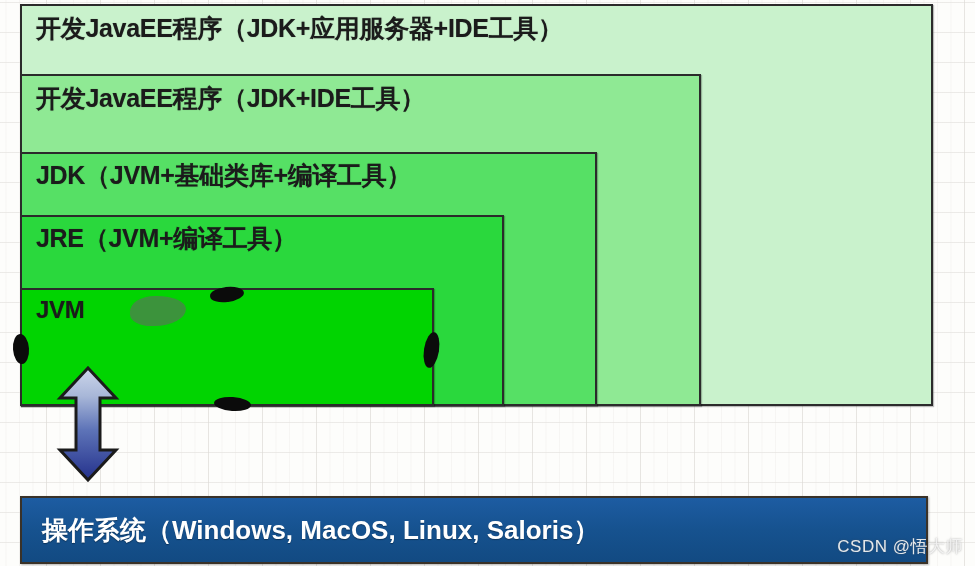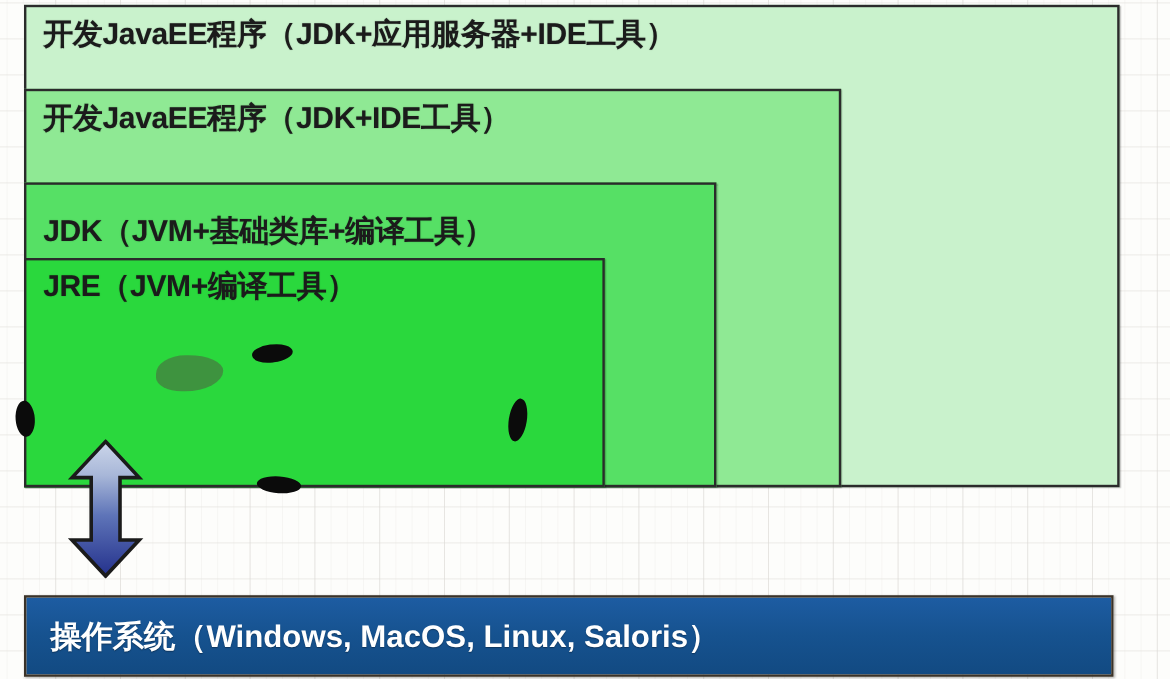--- a/index.html
+++ b/index.html
@@ -63,21 +63,21 @@
   #layer-javase {
     left: 20px;  top: 74px;  width: 681px; height: 332px;
     background: #8fe994;
   }
   #layer-javase .layer-label { font-size: 25px; top: 6px; }
 
   #layer-jdk {
     left: 20px;  top: 152px; width: 577px; height: 254px;
     background: #56e065;
   }
-  #layer-jdk .layer-label { font-size: 25px; top: 22px; }
+  #layer-jdk .layer-label { font-size: 25px; top: 5px; }
 
   #layer-jre {
     left: 20px;  top: 215px; width: 484px; height: 191px;
     background: #2ad83d;
   }
   #layer-jre .layer-label { font-size: 25px; top: 5px; }
 
   #layer-jvm {
     left: 20px;  top: 288px; width: 414px; height: 118px;
     background: #01d401;
@@ -161,20 +161,23 @@
   </div>
 
   <div class="layer" id="layer-jdk">
     <div class="layer-label">JDK（JVM+基础类库+编译工具）</div>
   </div>
 
   <div class="layer" id="layer-jre">
     <div class="layer-label">JRE（JVM+编译工具）</div>
   </div>
 
+  <div class="layer" id="layer-jvm">
+    <div class="layer-label">JVM</div>
+  </div>
 
   <div class="scribble" id="mark-blob"></div>
   <div class="scribble" id="mark-top-right"></div>
   <div class="scribble" id="mark-bottom"></div>
   <div class="scribble" id="mark-left"></div>
   <div class="scribble" id="mark-right"></div>
 
   <svg id="arrow-double" viewBox="0 0 64 116">
     <defs>
       <linearGradient id="arrGrad" x1="0" y1="0" x2="0" y2="1">
@@ -184,14 +187,15 @@
         <stop offset="100%" stop-color="#24318c"></stop>
       </linearGradient>
     </defs>
     <polygon points="32,2 60,32 44,32 44,84 60,84 32,114 4,84 20,84 20,32 4,32" fill="url(#arrGrad)" stroke="#1b1b1b" stroke-width="3" stroke-linejoin="miter"></polygon>
   </svg>
 
   <div id="os-bar">
     <span id="os-label">操作系统（Windows, MacOS, Linux, Saloris）</span>
   </div>
 
+  <div id="watermark">CSDN @悟大师</div>
 
 </div>
 
 </body></html>

